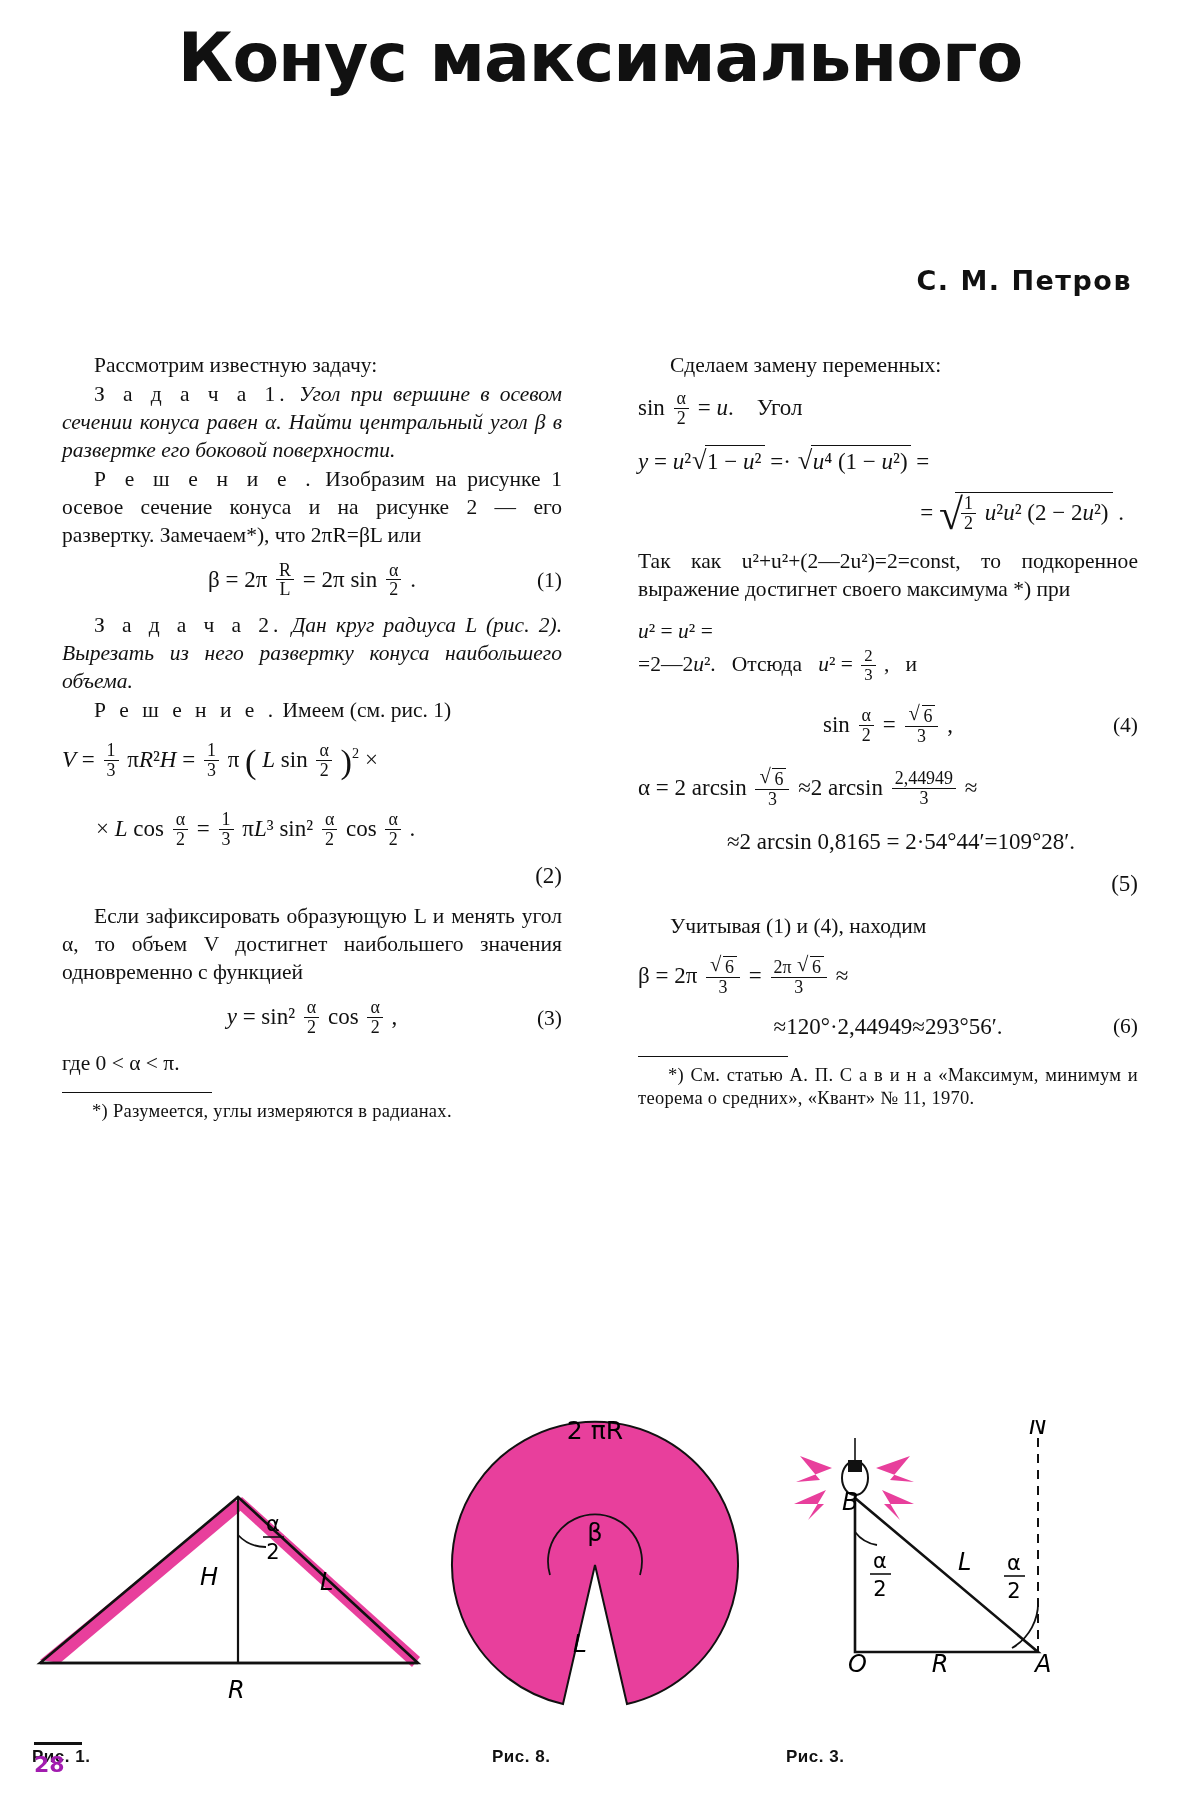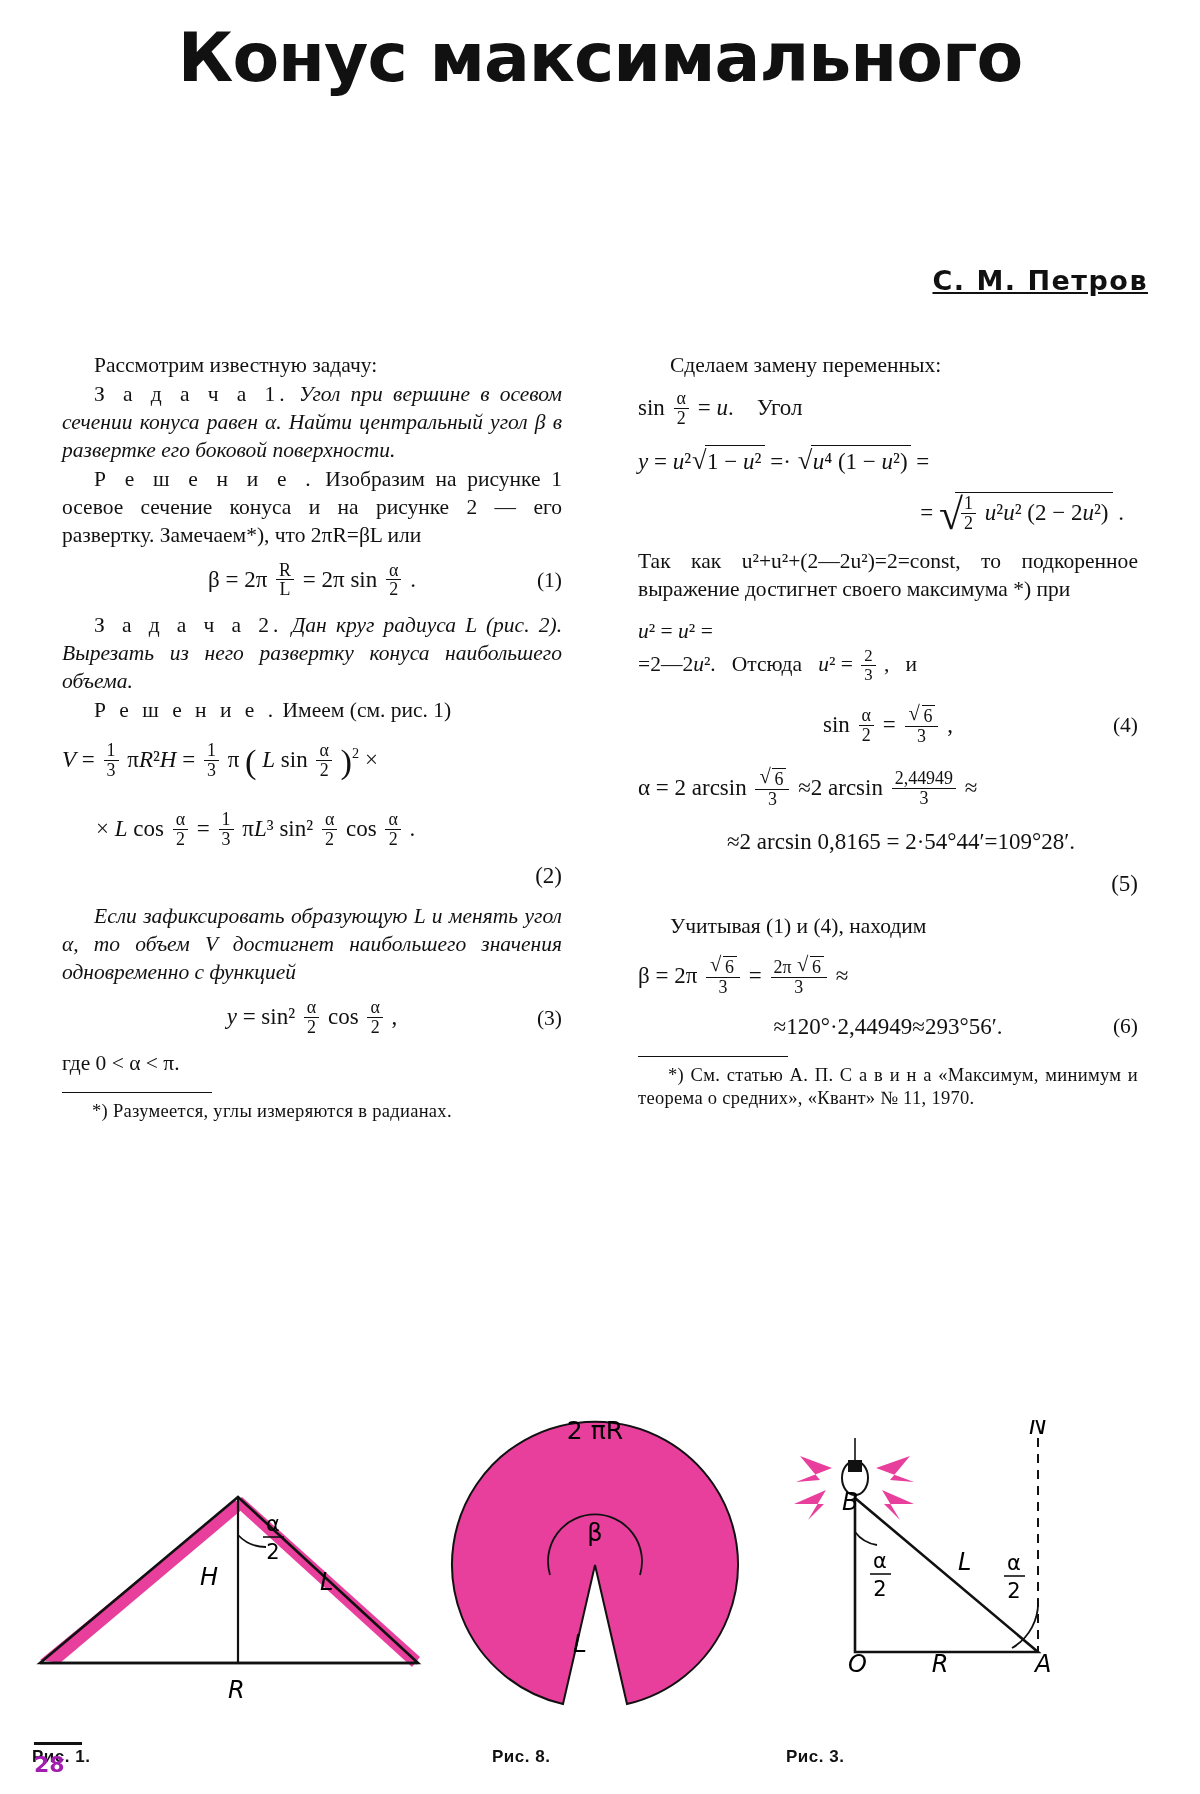--- a/index.html
+++ b/index.html
@@ -31,28 +31,27 @@
     font-family: "DejaVu Sans", sans-serif;
     font-weight: bold;
     font-size: 68px;
     line-height: 1.06;
     letter-spacing: -1px;
     color: #111;
   }
   .title .line2 { letter-spacing: 1px; }
   .author {
     position: absolute;
-    right: 52px;
+    right: 68px;
     top: 265px;
     font-family: "DejaVu Sans", sans-serif;
     font-weight: bold;
     font-size: 27px;
     letter-spacing: 1.5px;
     color: #111;
-    text-decoration: underline;
   }
   
   .col {
     position: absolute;
     top: 352px;
     width: 500px;
     font-size: 21.5px;
     line-height: 1.30;
     text-align: justify;
   }
@@ -204,21 +203,21 @@
     <p><span class="spaced">Р е ш е н и е .</span><span> Имеем (см. рис. 1)</span></p>
 
     <div class="math" style="text-align:left; margin-top:14px;">
       <span class="it">V</span> = <span class="frac"><span class="num">1</span><span class="den">3</span></span> π<span class="it">R</span>²<span class="it">H</span> = <span class="frac"><span class="num">1</span><span class="den">3</span></span> π <span class="par">(</span> <span class="it">L</span> sin <span class="frac"><span class="num">α</span><span class="den">2</span></span> <span class="par">)</span><sup style="font-size:0.62em">2</sup> ×
     </div>
     <div class="math" style="text-align:left; padding-left:34px; margin-top:27px;">
       × <span class="it">L</span> cos <span class="frac"><span class="num">α</span><span class="den">2</span></span> = <span class="frac"><span class="num">1</span><span class="den">3</span></span> π<span class="it">L</span>³ sin² <span class="frac"><span class="num">α</span><span class="den">2</span></span> cos <span class="frac"><span class="num">α</span><span class="den">2</span></span> .
     </div>
     <div class="math" style="text-align:right; margin-top:4px;">(2)</div>
 
-    <p style="margin-top:10px;font-style:italic;">Если зафиксировать образующую L и менять угол α, то объем V достигнет наибольшего значения одновременно с функцией</p>
+    <p style="margin-top:10px;">Если зафиксировать образующую L и менять угол α, то объем V достигнет наибольшего значения одновременно с функцией</p>
 
     <div class="math">
       <span class="it">y</span> = sin² <span class="frac"><span class="num">α</span><span class="den">2</span></span> cos <span class="frac"><span class="num">α</span><span class="den">2</span></span> ,
       <span class="eqno">(3)</span>
     </div>
 
     <p class="noind">где  0 &lt; α &lt; π.</p>
 
     <hr class="footnote-rule">
     <div class="footnote">

